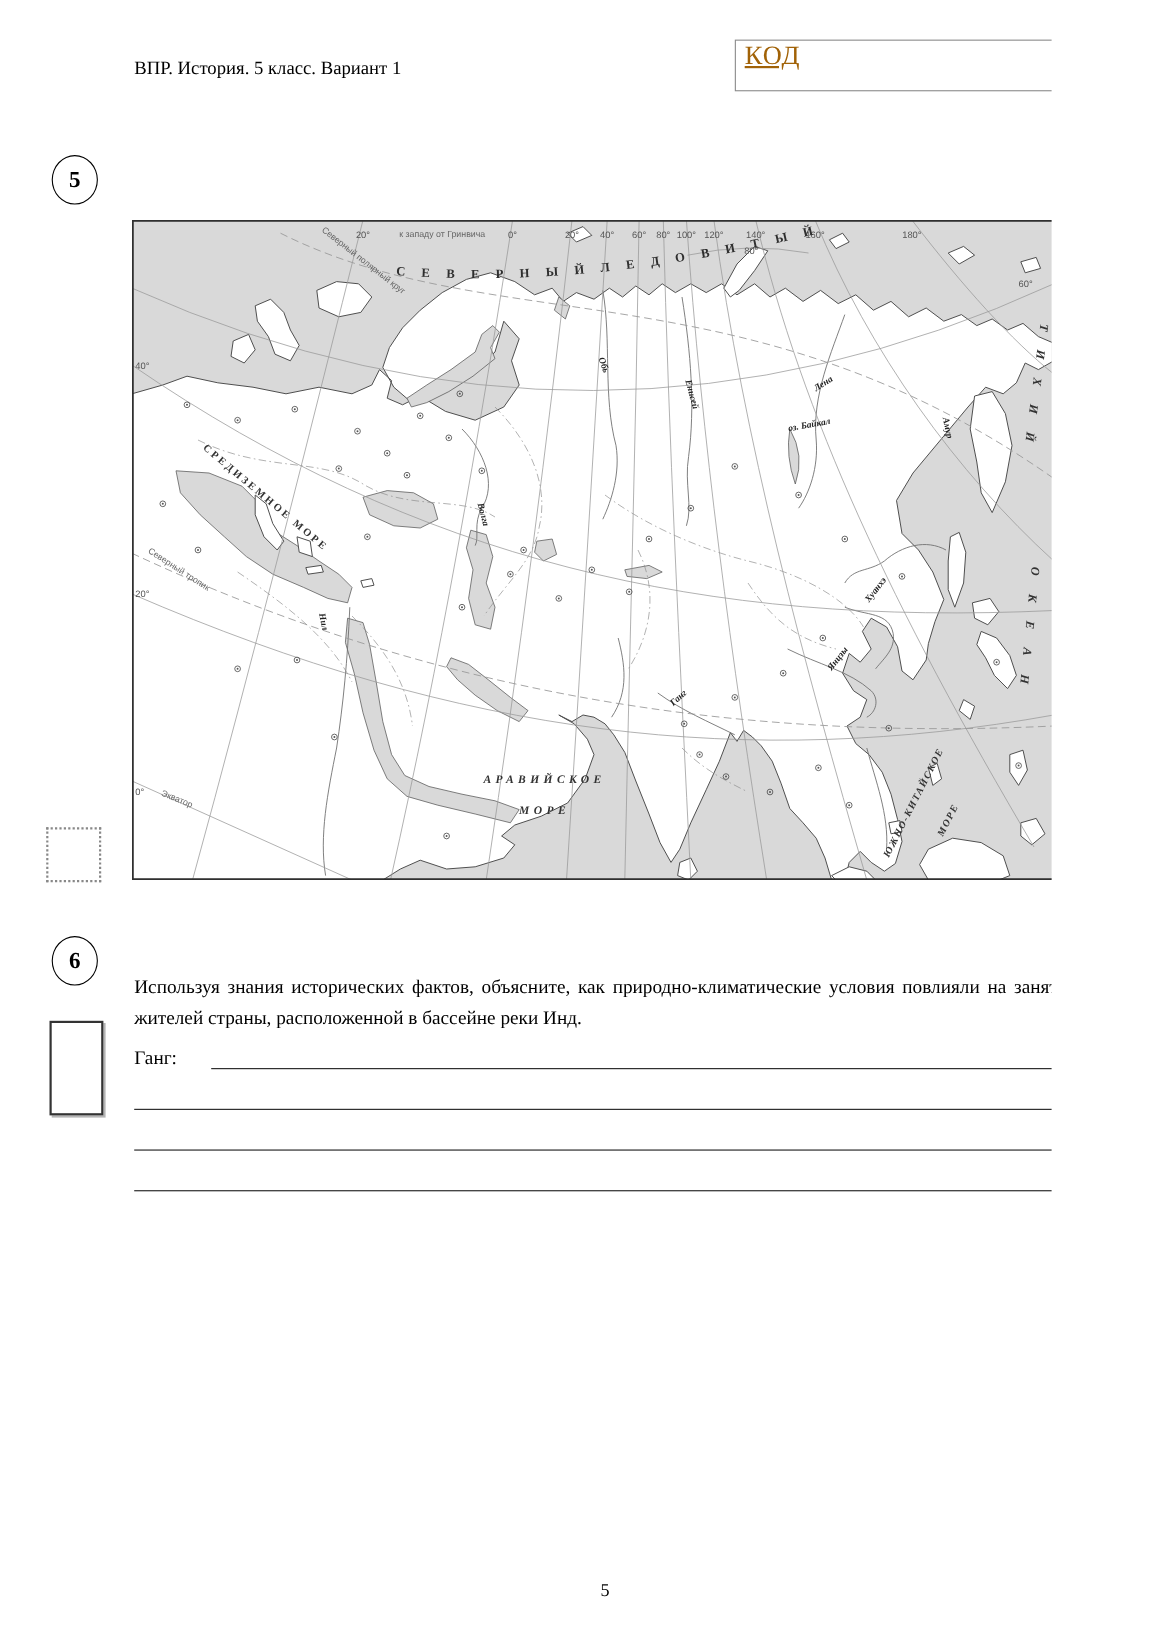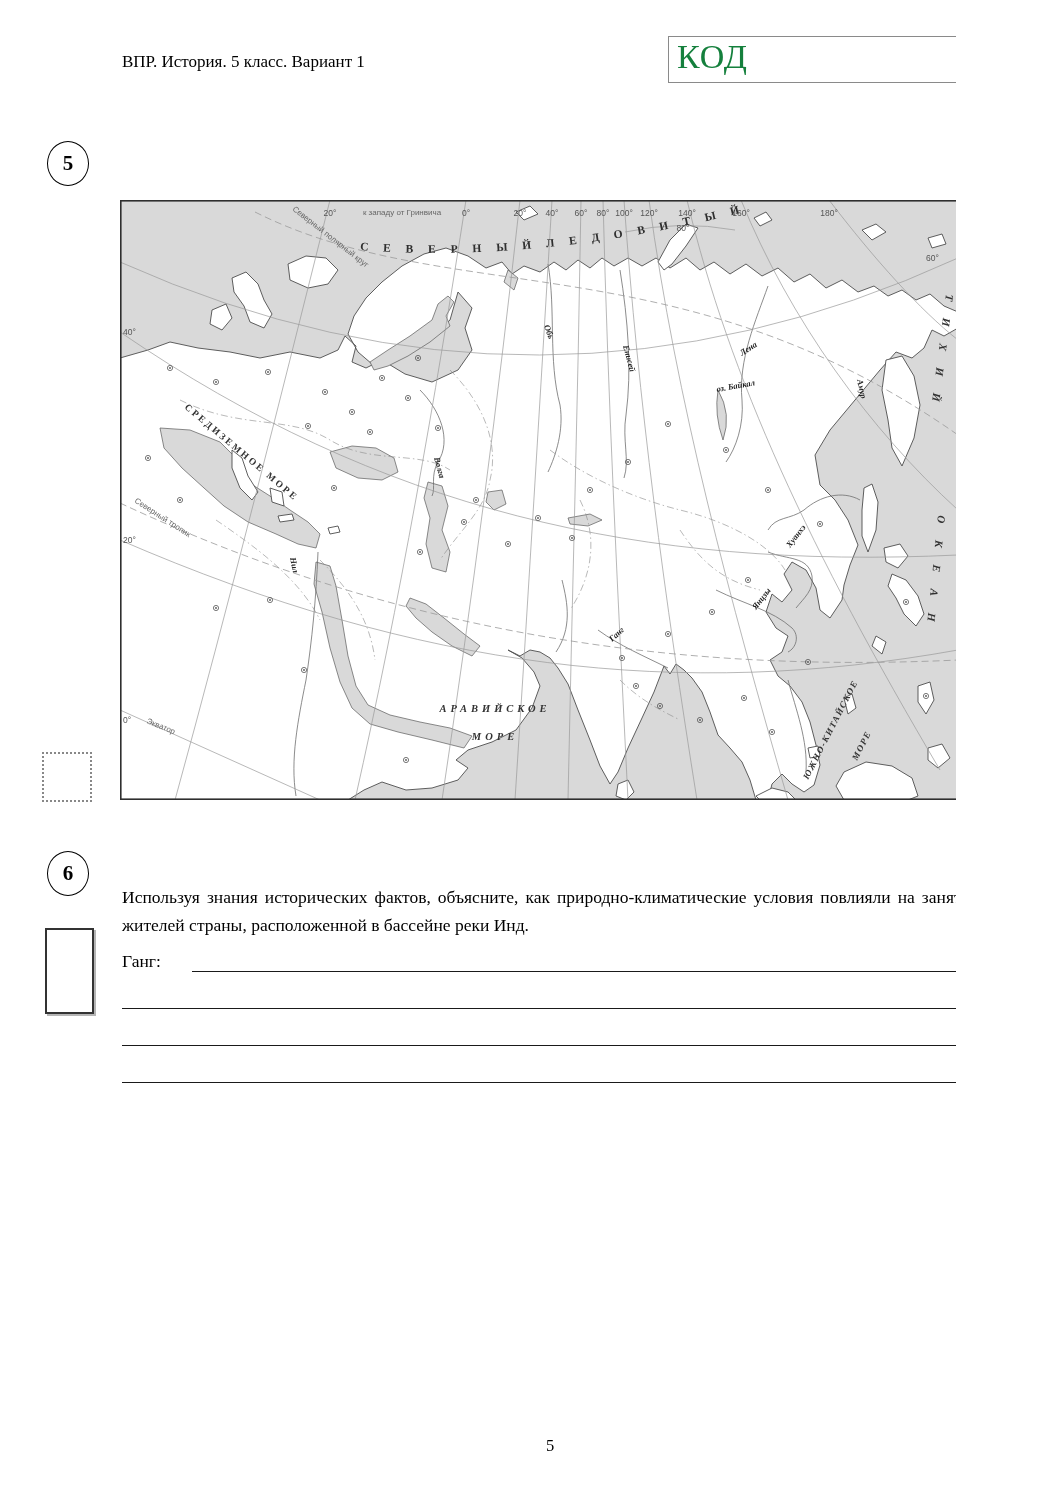--- a/index.html
+++ b/index.html
@@ -1,21 +1,21 @@
 <!DOCTYPE html>
 <html><head>
 <meta charset="utf-8">
 <style>
   html,body{margin:0;padding:0;background:#fff;}
   .page{position:relative;width:956px;height:1500px;background:#fff;overflow:hidden;
         font-family:"Liberation Serif",serif;color:#000;}
   .hdr-title{position:absolute;left:122px;top:52px;font-size:17px;}
   .kod-box{position:absolute;left:668px;top:36px;width:318px;height:45px;border:1.5px solid #8a8a8a;}
-  .kod-label{position:absolute;left:8px;top:1px;font-size:34px;color:#15803d;letter-spacing:1px;
-             font-family:"Liberation Serif",serif;}
+  .kod-label{position:absolute;left:8px;top:1px;font-size:24px;color:#a16207;letter-spacing:1px;
+             font-family:"Liberation Serif",serif;text-decoration:underline;}
   .qcircle{position:absolute;width:40px;height:43px;border:1.9px solid #000;border-radius:50%;
            display:flex;align-items:center;justify-content:center;font-size:21px;font-weight:bold;}
   .qtext{position:absolute;left:122px;width:857px;font-size:17.5px;line-height:28px;text-align:justify;}
   .map-wrap{position:absolute;left:120px;top:200px;width:838px;height:600px;}
   .dotted-box{position:absolute;left:42px;top:752px;width:46px;height:46px;border:2px dotted #888;}
   .score-box{position:absolute;left:45px;top:928px;width:45px;height:82px;border:2px solid #333;
              box-shadow:2px 2px 0 #b5b5b5;background:#fff;}
   .answer-label{position:absolute;left:122px;top:951px;font-size:17.5px;}
   .aline{position:absolute;height:0;border-bottom:1.4px solid #1a1a1a;}
   .pagenum{position:absolute;left:122px;top:1436px;width:856px;text-align:center;font-size:16.5px;}

